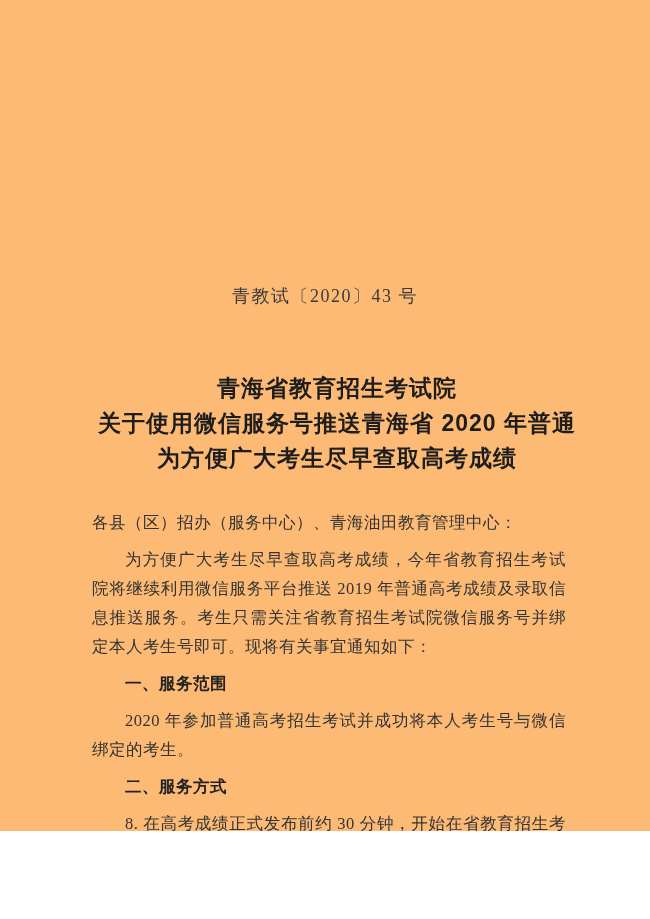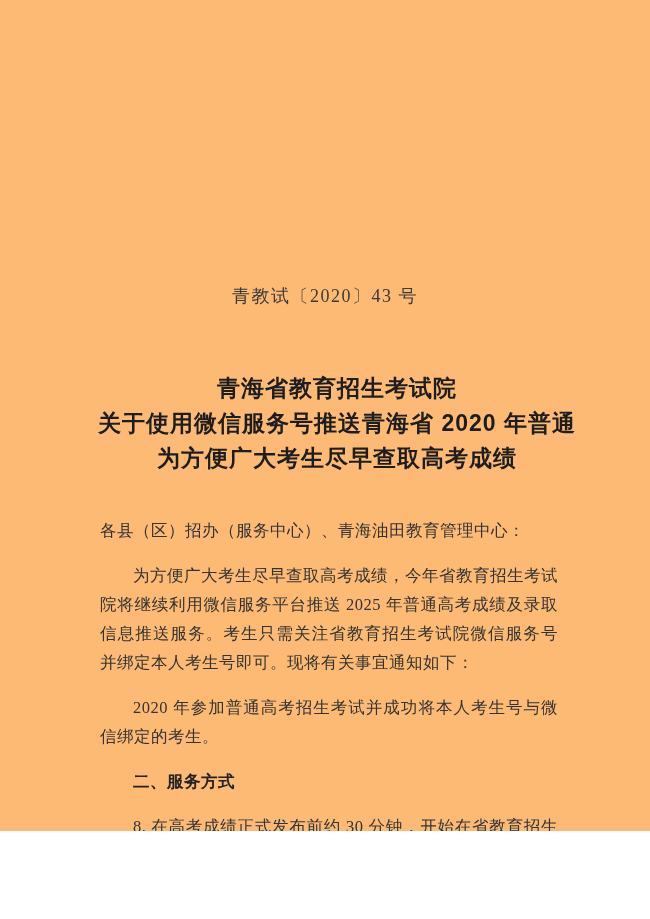--- a/index.html
+++ b/index.html
@@ -43,21 +43,21 @@
     position: absolute;
     top: 500px;
     left: 84px;
     width: 490px;
     font-size: 16.5px;
     line-height: 29px;
     color: #333333;
     letter-spacing: 0.5px;
   }
   .body-block p {
-    margin: 16px;
+    margin: 8px;
     text-align: justify;
   }
   .salutation {
     text-indent: 0;
   }
   .para {
     text-indent: 2em;
   }
   .sec-heading {
     text-indent: 2em;
@@ -84,21 +84,22 @@
   <div class="doc-number">青教试〔2020〕43 号</div>
 
   <div class="title-block">
     <div>青海省教育招生考试院</div>
     <div>关于使用微信服务号推送青海省 2020 年普通</div>
     <div>为方便广大考生尽早查取高考成绩</div>
   </div>
 
   <div class="body-block">
     <p class="salutation">各县（区）招办（服务中心）、青海油田教育管理中心：</p>
-    <p class="para">为方便广大考生尽早查取高考成绩，今年省教育招生考试院将继续利用微信服务平台推送 2025 年普通高考成绩及录取信息推送服务。考生只需关注省教育招生考试院微信服务号并绑定本人考生号即可。现将有关事宜通知如下：</p>
+    <p class="para">为方便广大考生尽早查取高考成绩，今年省教育招生考试院将继续利用微信服务平台推送 2019 年普通高考成绩及录取信息推送服务。考生只需关注省教育招生考试院微信服务号并绑定本人考生号即可。现将有关事宜通知如下：</p>
+    <p class="sec-heading">一、服务范围</p>
     <p class="para">2020 年参加普通高考招生考试并成功将本人考生号与微信绑定的考生。</p>
     <p class="sec-heading">二、服务方式</p>
     <p class="para">8. 在高考成绩正式发布前约 30 分钟，开始在省教育招生考试院微信服务号推送考生本人成绩。</p>
   </div>
 
   <div class="page-number">- 1 -</div>
 
 </div>
 
 </body></html>

